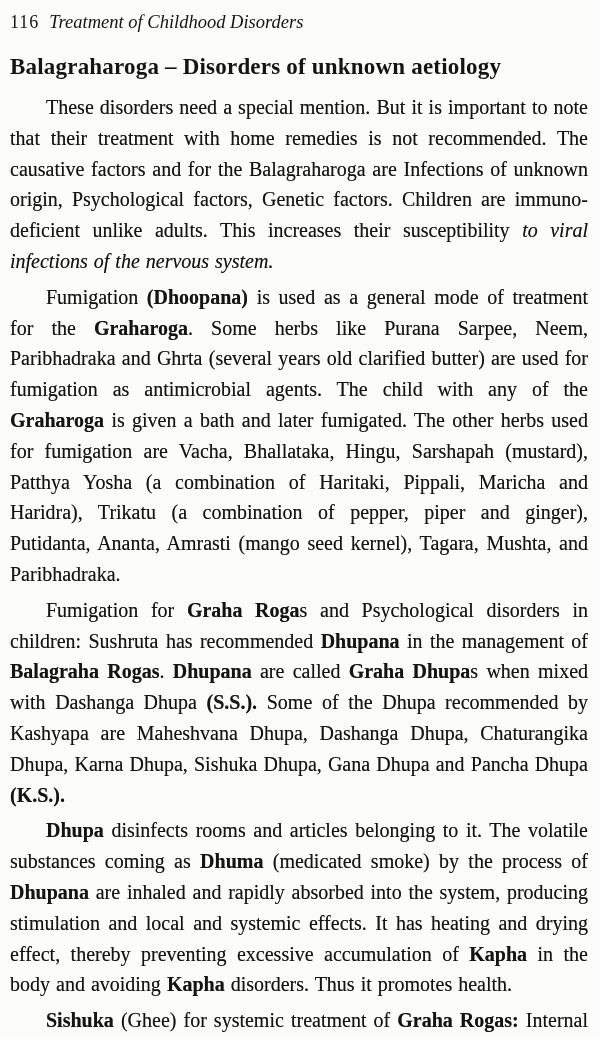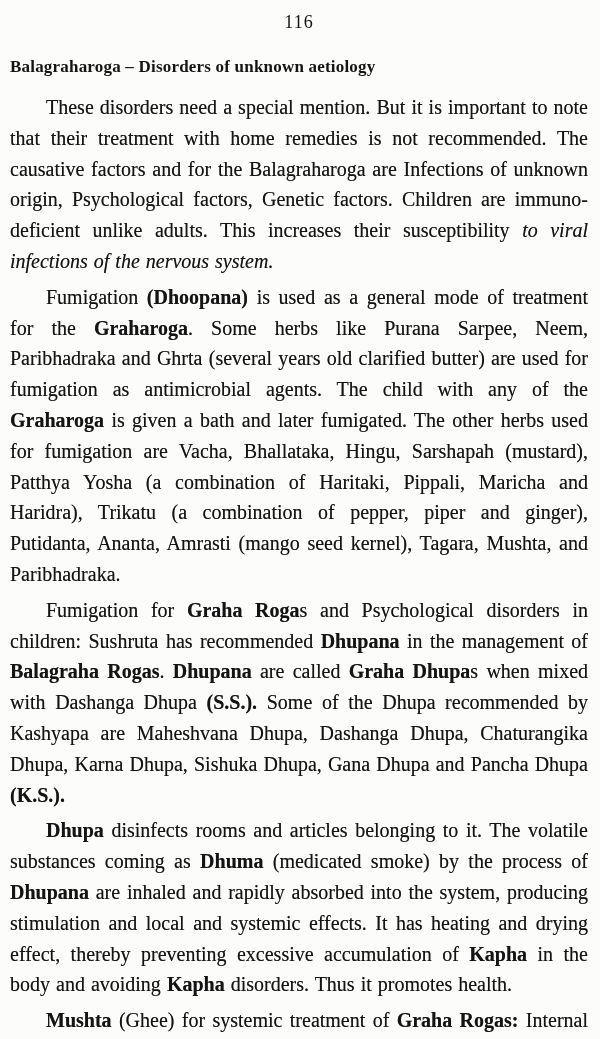--- a/index.html
+++ b/index.html
@@ -14,37 +14,37 @@
     margin: 0 auto;
     background: #fcfcfa;
     color: #141414;
     font-family: "Liberation Serif", "DejaVu Serif", serif;
     box-sizing: border-box;
     padding: 10px 12px 6px 10px;
     overflow: hidden;
   }
   .header-row {
     display: flex;
-    justify-content: center;
+    justify-content: flex-start;
     align-items: baseline;
     font-size: 18px;
     line-height: 24px;
     gap: 10px;
   }
   .page-number {
     letter-spacing: 1px;
     font-size: 18px;
   }
   .running-title {
     font-style: italic;
     font-size: 18.5px;
   }
   .section-heading {
     font-weight: bold;
-    font-size: 17px;
+    font-size: 23px;
     line-height: 26px;
     margin: 20px 0 12px 0;
     letter-spacing: 0.2px;
   }
   .body-text p.para {
     margin: 0 0 5px 0;
     font-size: 20px;
     line-height: 30.8px;
     text-align: justify;
     text-indent: 36px;
@@ -54,24 +54,25 @@
   .body-text p.para:last-child { margin-bottom: 0; }
   .b { font-weight: bold; }
   .i { font-style: italic; }
 </style>
 </head>
 <body>
 
 <div class="page">
   <div class="header-row">
     <span class="page-number">116</span>
+    <span class="running-title">Treatment of Childhood Disorders</span>
   </div>
 
   <div class="section-heading">Balagraharoga – Disorders of unknown aetiology</div>
 
   <div class="body-text" id="body-text">
       <p class="para"><span>These disorders need a special mention. But it is important to note that their treatment with home remedies is not recommended. The causative factors and for the Balagraharoga are Infections of unknown origin, Psychological factors, Genetic factors.  Children are immuno-deficient unlike adults. This increases their susceptibility </span><span class="i">to viral infections of the nervous system.</span></p>
       <p class="para"><span>Fumigation </span><span class="b">(Dhoopana)</span><span> is used as a general mode of treatment for the </span><span class="b">Graharoga</span><span>. Some herbs like Purana Sarpee, Neem, Paribhadraka and Ghrta (several years old clarified butter) are used for fumigation as antimicrobial agents. The child with any of the </span><span class="b">Graharoga</span><span> is given a bath and later fumigated. The other herbs used for fumigation are Vacha, Bhallataka, Hingu, Sarshapah (mustard), Patthya Yosha (a combination of Haritaki, Pippali, Maricha and Haridra), Trikatu (a combination of pepper, piper and ginger), Putidanta, Ananta, Amrasti (mango seed kernel), Tagara, Mushta, and Paribhadraka.</span></p>
       <p class="para"><span>Fumigation for </span><span class="b">Graha Roga</span><span>s and Psychological disorders in children: Sushruta has recommended </span><span class="b">Dhupana</span><span> in the management of </span><span class="b">Balagraha Rogas</span><span>.  </span><span class="b">Dhupana</span><span> are called </span><span class="b">Graha Dhupa</span><span>s when mixed with Dashanga Dhupa </span><span class="b">(S.S.).</span><span> Some of the Dhupa recommended by Kashyapa are Maheshvana Dhupa, Dashanga Dhupa, Chaturangika Dhupa, Karna Dhupa, Sishuka Dhupa, Gana Dhupa and Pancha Dhupa </span><span class="b">(K.S.).</span></p>
       <p class="para"><span class="b">Dhupa</span><span> disinfects rooms and articles belonging to it. The volatile substances coming as </span><span class="b">Dhuma</span><span> (medicated smoke) by the process of </span><span class="b">Dhupana</span><span> are inhaled and rapidly absorbed into the system, producing stimulation and local and systemic effects. It has heating and drying effect, thereby preventing excessive accumulation of </span><span class="b">Kapha</span><span> in the body and avoiding </span><span class="b">Kapha</span><span> disorders. Thus it promotes health.</span></p>
-      <p class="para"><span class="b">Mushta</span><span> (Ghee) for systemic treatment of </span><span class="b">Graha Rogas:</span><span> Internal medications for </span><span class="b">Ghrita</span><span> are in the form of ghee probably because only lipid soluble substances can act effectively on the nervous system,</span></p>
+      <p class="para"><span class="b">Sishuka</span><span> (Ghee) for systemic treatment of </span><span class="b">Graha Rogas:</span><span> Internal medications for </span><span class="b">Ghrita</span><span> are in the form of ghee probably because only lipid soluble substances can act effectively on the nervous system,</span></p>
     </div>
 </div>
 
 </body></html>

